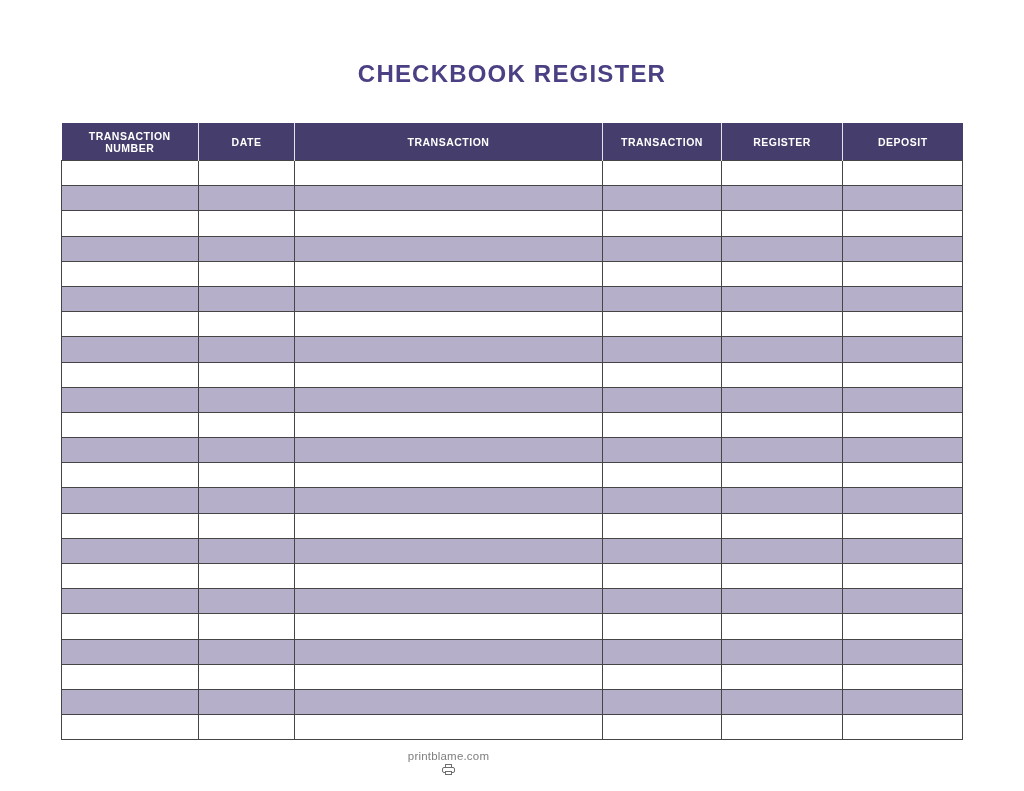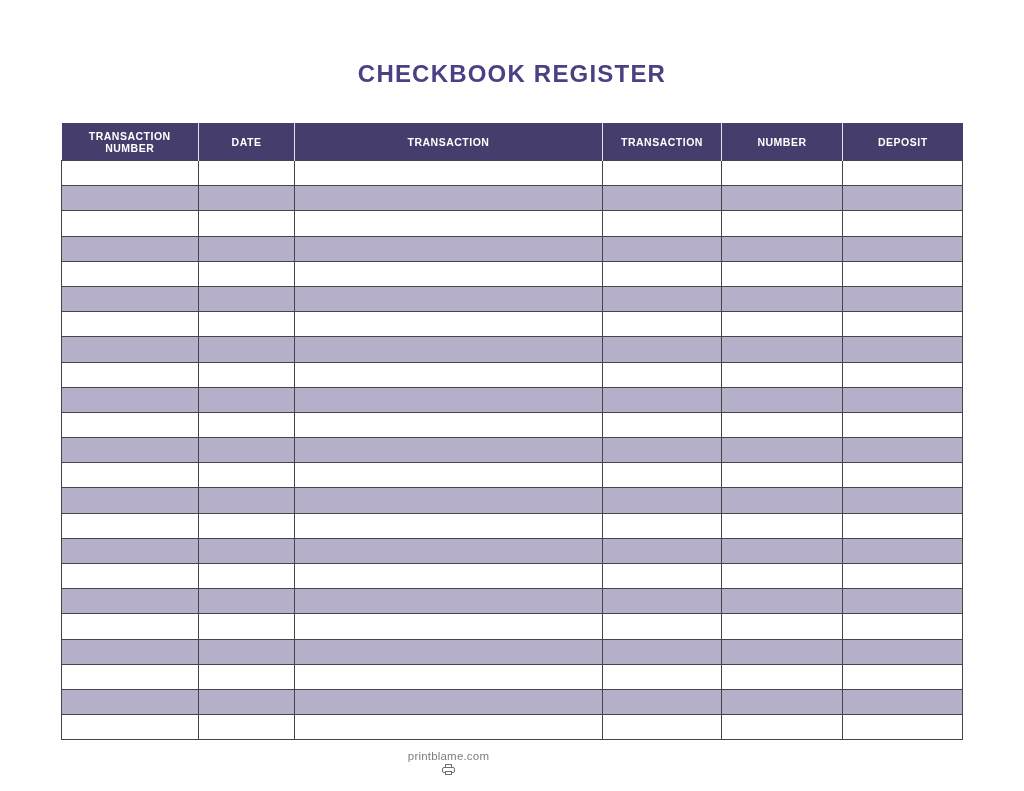--- a/index.html
+++ b/index.html
@@ -96,21 +96,21 @@
       <col class="c4">
         <col class="c5">
         <col class="c6">
     </colgroup>
     <thead>
       <tr>
         <th>TRANSACTION NUMBER</th>
         <th>DATE</th>
         <th>TRANSACTION</th>
         <th>TRANSACTION</th>
-        <th>NUMBER</th>
+        <th>REGISTER</th>
         <th>DEPOSIT</th>
       </tr>
     </thead>
     <tbody>
         <tr>
           <td></td>
           <td></td>
           <td></td>
           <td></td>
           <td></td>

